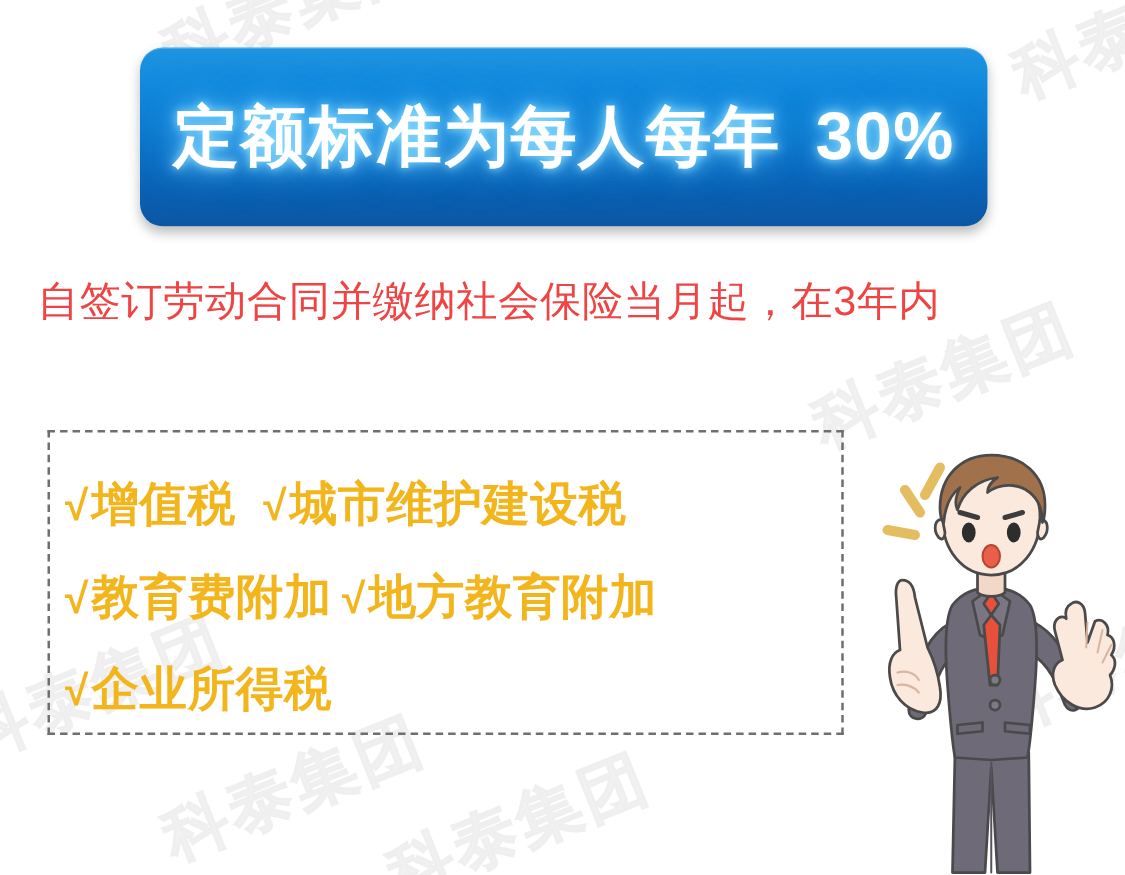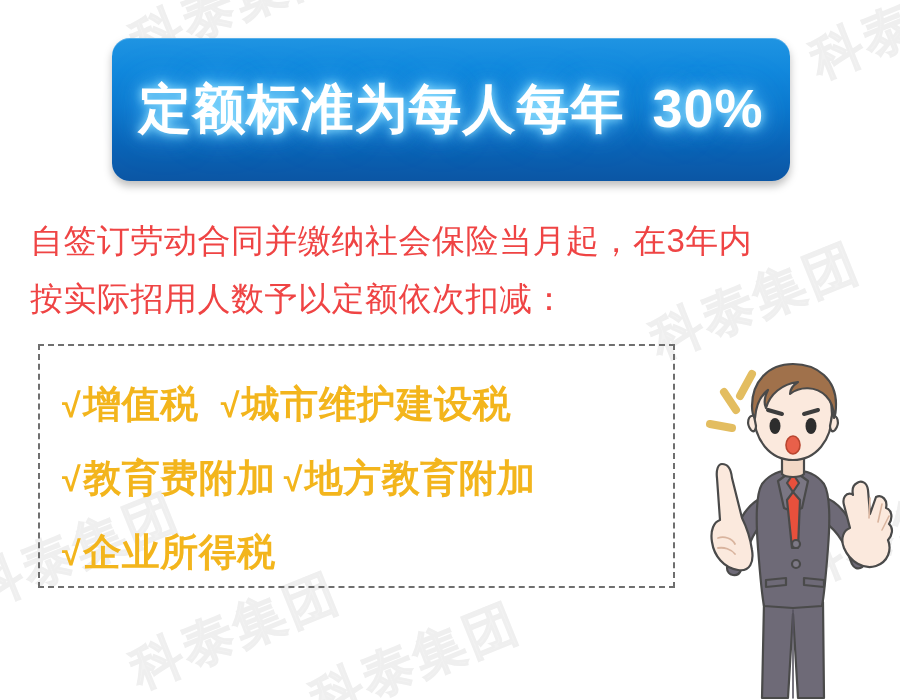--- a/index.html
+++ b/index.html
@@ -110,21 +110,21 @@
     top: 344px;
     width: 637px;
     height: 244px;
     z-index: 3;
     border: 2px dashed #6f6f6f;
     box-sizing: border-box;
     background: transparent;
   }
   .dash-rows {
     position: absolute;
-    left: 22px;
+    left: 12px;
     top: 22px;
     right: 6px;
   }
   .drow {
     color: #f3b51c;
     font-size: 38px;
     font-weight: 700;
     line-height: 73px;
     white-space: nowrap;
     letter-spacing: 0.5px;
@@ -176,21 +176,20 @@
   <div class="banner-wrap">
     <div class="banner">
       <div class="banner-text">
         <span>定额标准为每人每年</span><span class="pct">30%</span>
       </div>
     </div>
   </div>
 
   <div class="lead">
     <span class="l1">自签订劳动合同并缴纳社会保险当月起，在3年内</span>
-    <span class="l2">按实际招用人数予以定额依次扣减：</span>
   </div>
 
   <div class="dashbox">
     <div class="dash-rows">
 
       <div class="drow">
         <span class="chk">√</span><span>增值税</span><span class="gap"></span><span class="chk">√</span><span>城市维护建设税</span>
       </div>
 
       <div class="drow">

